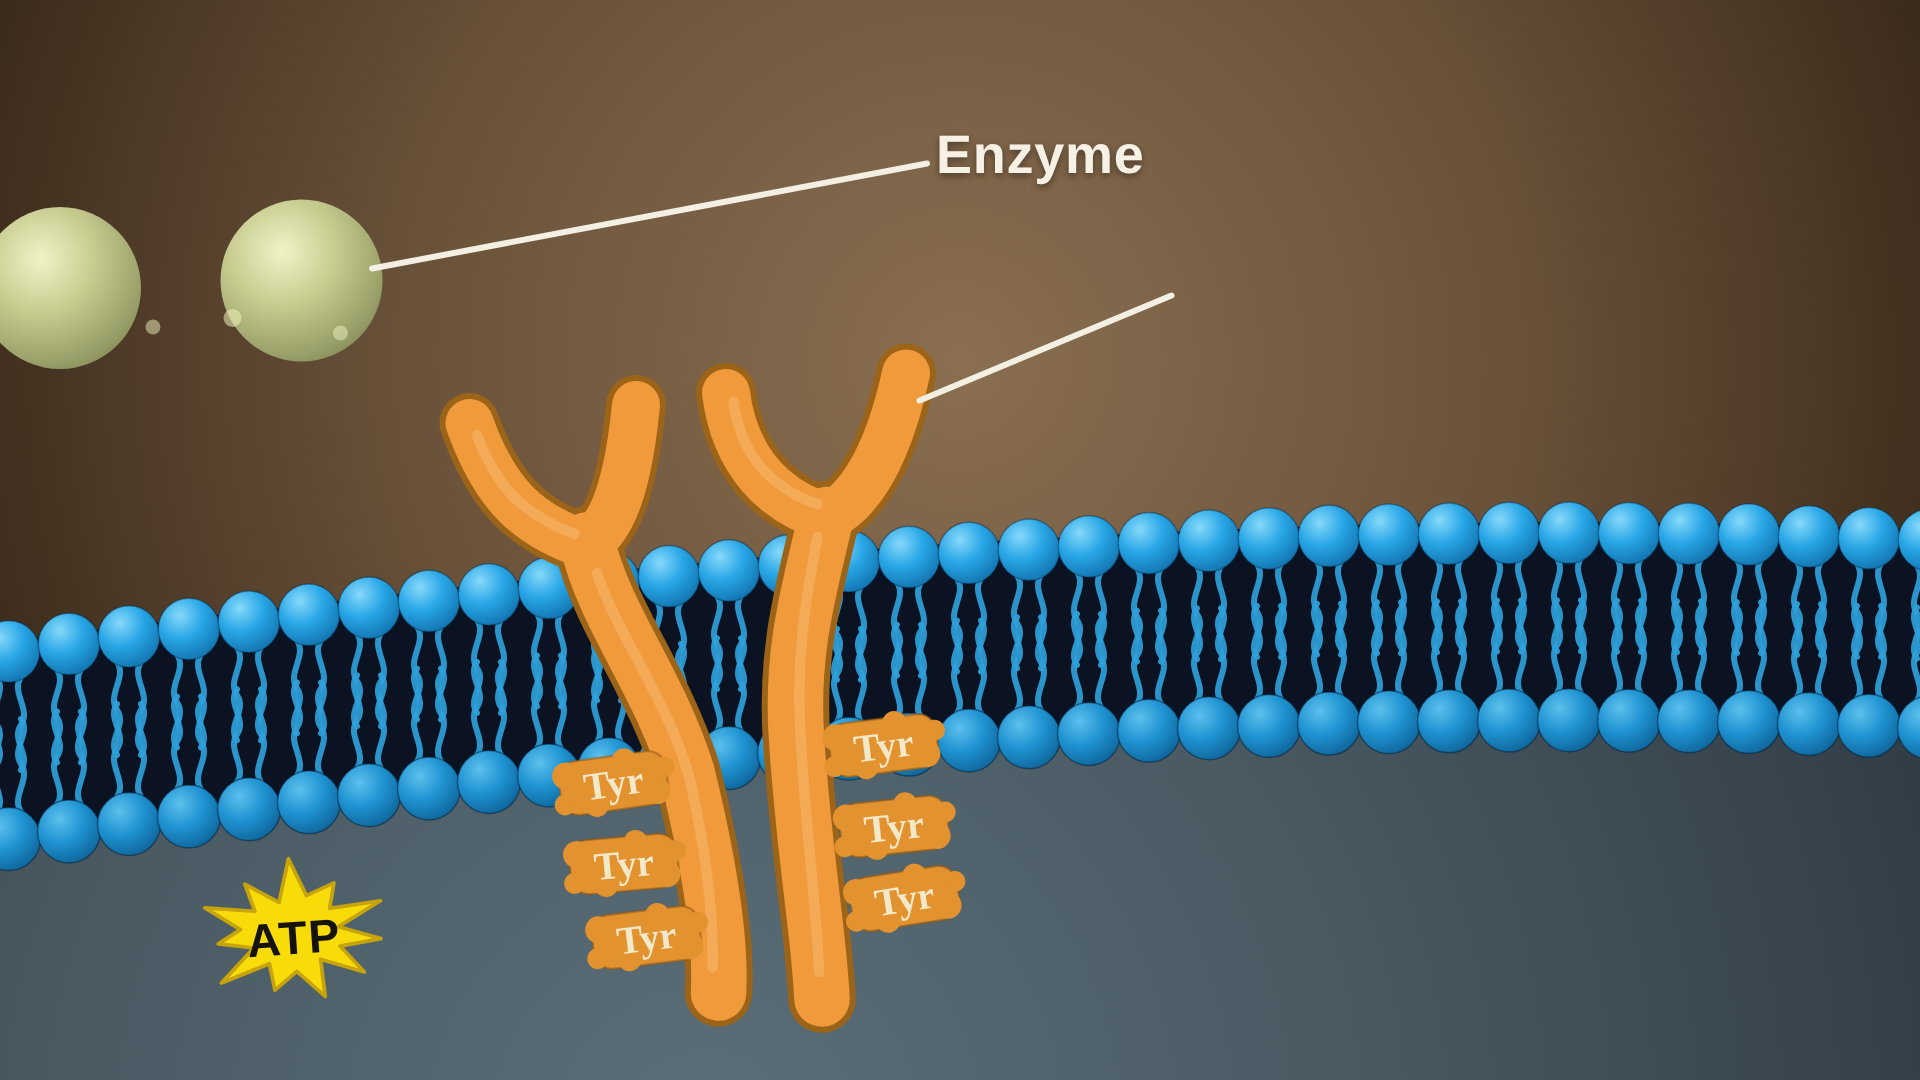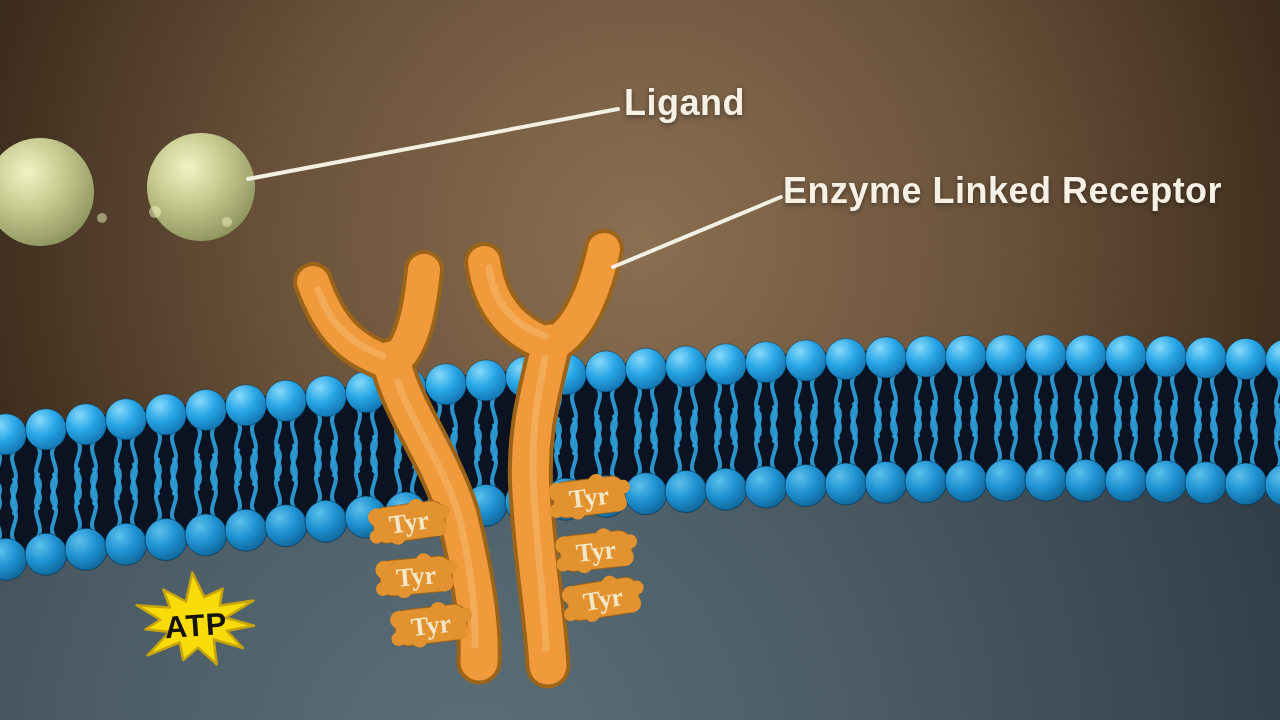--- a/index.html
+++ b/index.html
@@ -381,15 +381,14 @@
 
     <g>
       <path id="atpStar" class="atp-star" d="M254.0,625.7 L225.7,617.8 L253.6,600.5 L219.8,605.6 L222.6,588.6 L204.3,597.1 L192.3,572.5 L186.0,601.6 L163.3,589.5 L169.9,607.5 L136.6,605.3 L160.3,619.7 L145.5,629.2 L169.2,632.0 L147.6,655.3 L179.6,642.5 L183.3,660.1 L197.9,647.6 L216.8,664.3 L213.7,639.5 L242.9,648.0 L226.7,630.7 Z"></path>
       <text class="atp-text" x="196" y="636" transform="rotate(-4 196 625)">ATP</text>
     </g>
 
     <line class="pointer-line" x1="248" y1="179" x2="618" y2="109"></line>
     <line class="pointer-line" x1="613" y1="267" x2="781" y2="197"></line>
   </svg>
 
-  <div class="float-label label-ligand">Ligand</div>
-  <div class="float-label label-receptor">Enzyme Linked Receptor</div>
+  <div class="float-label label-ligand">Enzyme</div>
 </div>
 
 </body></html>

